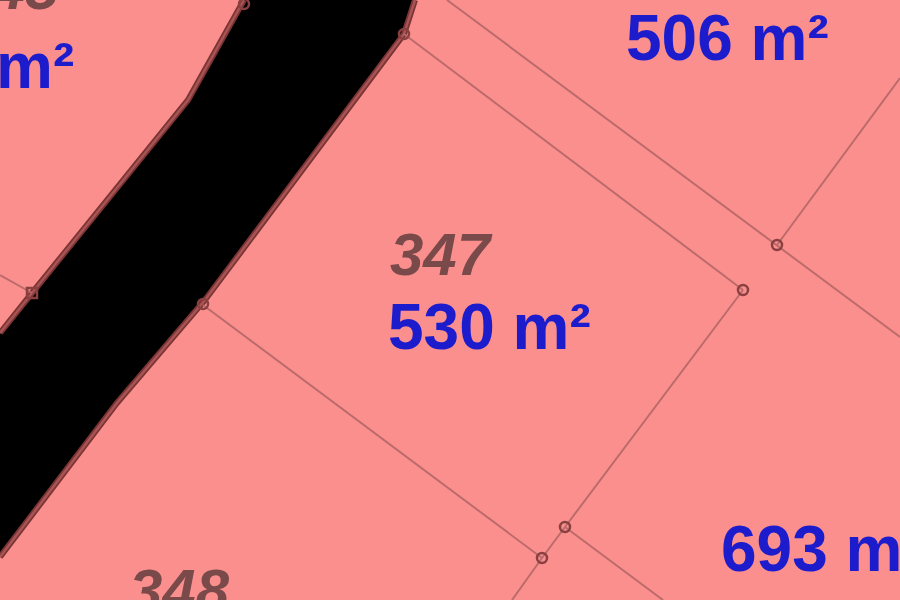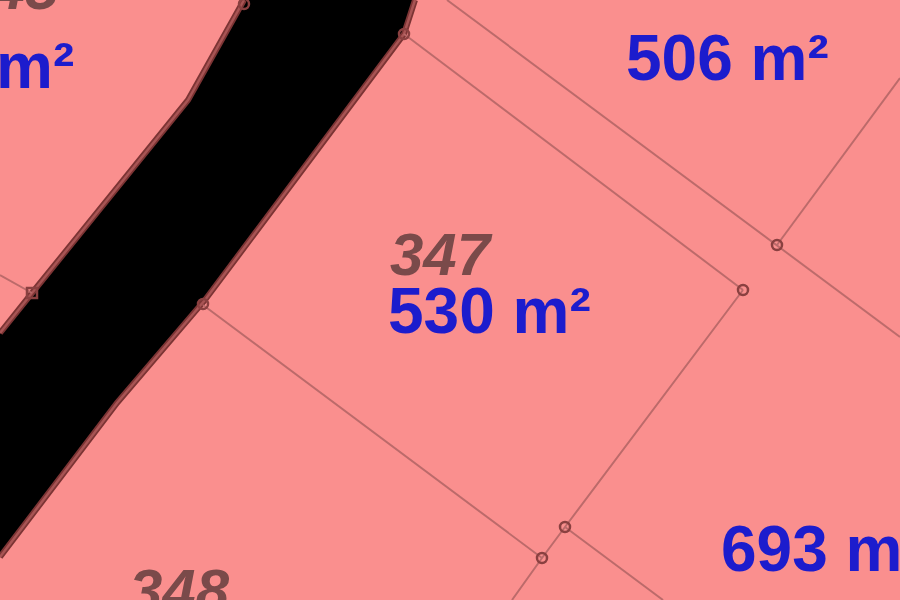--- a/index.html
+++ b/index.html
@@ -47,24 +47,24 @@
       <circle cx="404" cy="34" r="5"></circle>
       <circle cx="777" cy="245" r="5"></circle>
       <circle cx="743" cy="290" r="5"></circle>
       <circle cx="565" cy="527" r="5"></circle>
       <circle cx="542" cy="558" r="5"></circle>
       <circle cx="203" cy="304" r="5"></circle>
       <rect x="27" y="288" width="10" height="10"></rect>
     </g>
   </svg>
 
-  <div class="lbl parcel-area" style="left:626px;top:6px;margin-top:20px;">506 m²</div>
+  <div class="lbl parcel-area" style="left:626px;top:6px;">506 m²</div>
 
   <div class="lbl parcel-num" style="left:390px;top:225px;">347</div>
-  <div class="lbl parcel-area" style="left:388px;top:279px;">530 m²</div>
+  <div class="lbl parcel-area" style="left:388px;top:295px;">530 m²</div>
 
   <div class="lbl parcel-area" style="left:721px;top:517px;">693 m²</div>
 
   <div class="lbl parcel-num" style="left:129px;top:561px;">348</div>
 
   <div class="lbl parcel-num" style="left:-8px;top:-41px;">45</div>
   <div class="lbl parcel-area" style="left:-4px;top:34px;">m²</div>
 
 </div>
 

